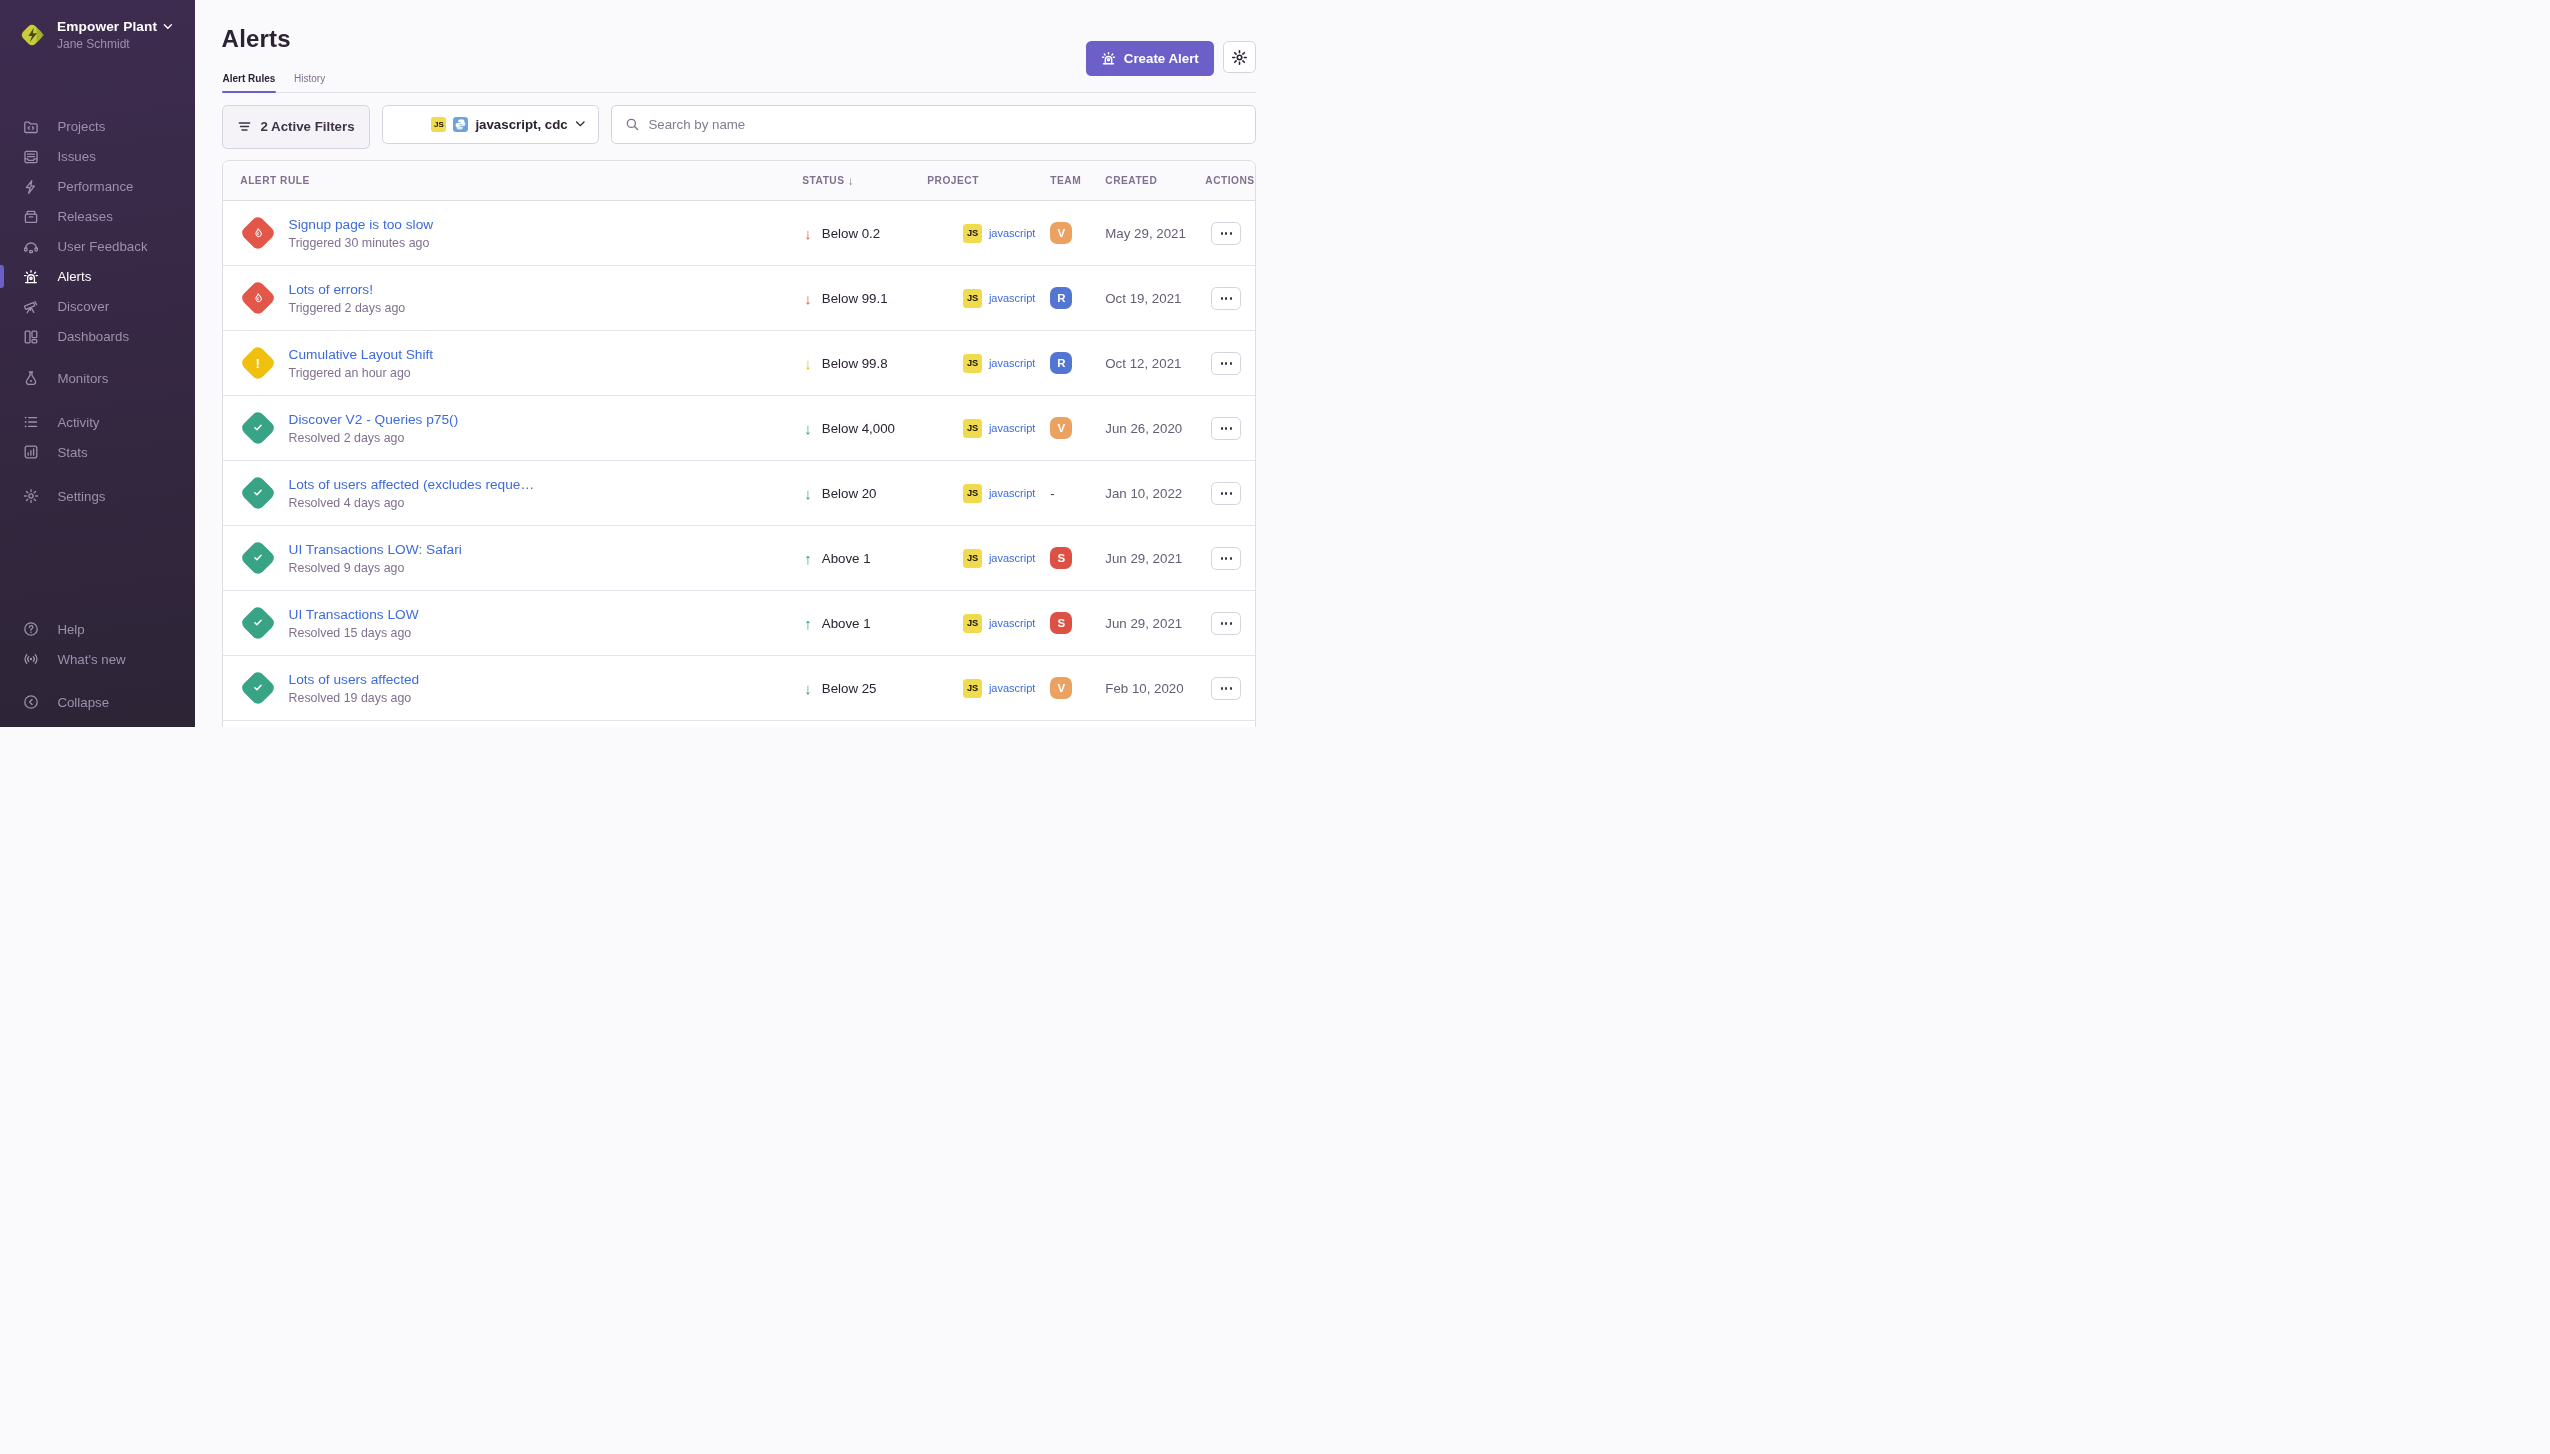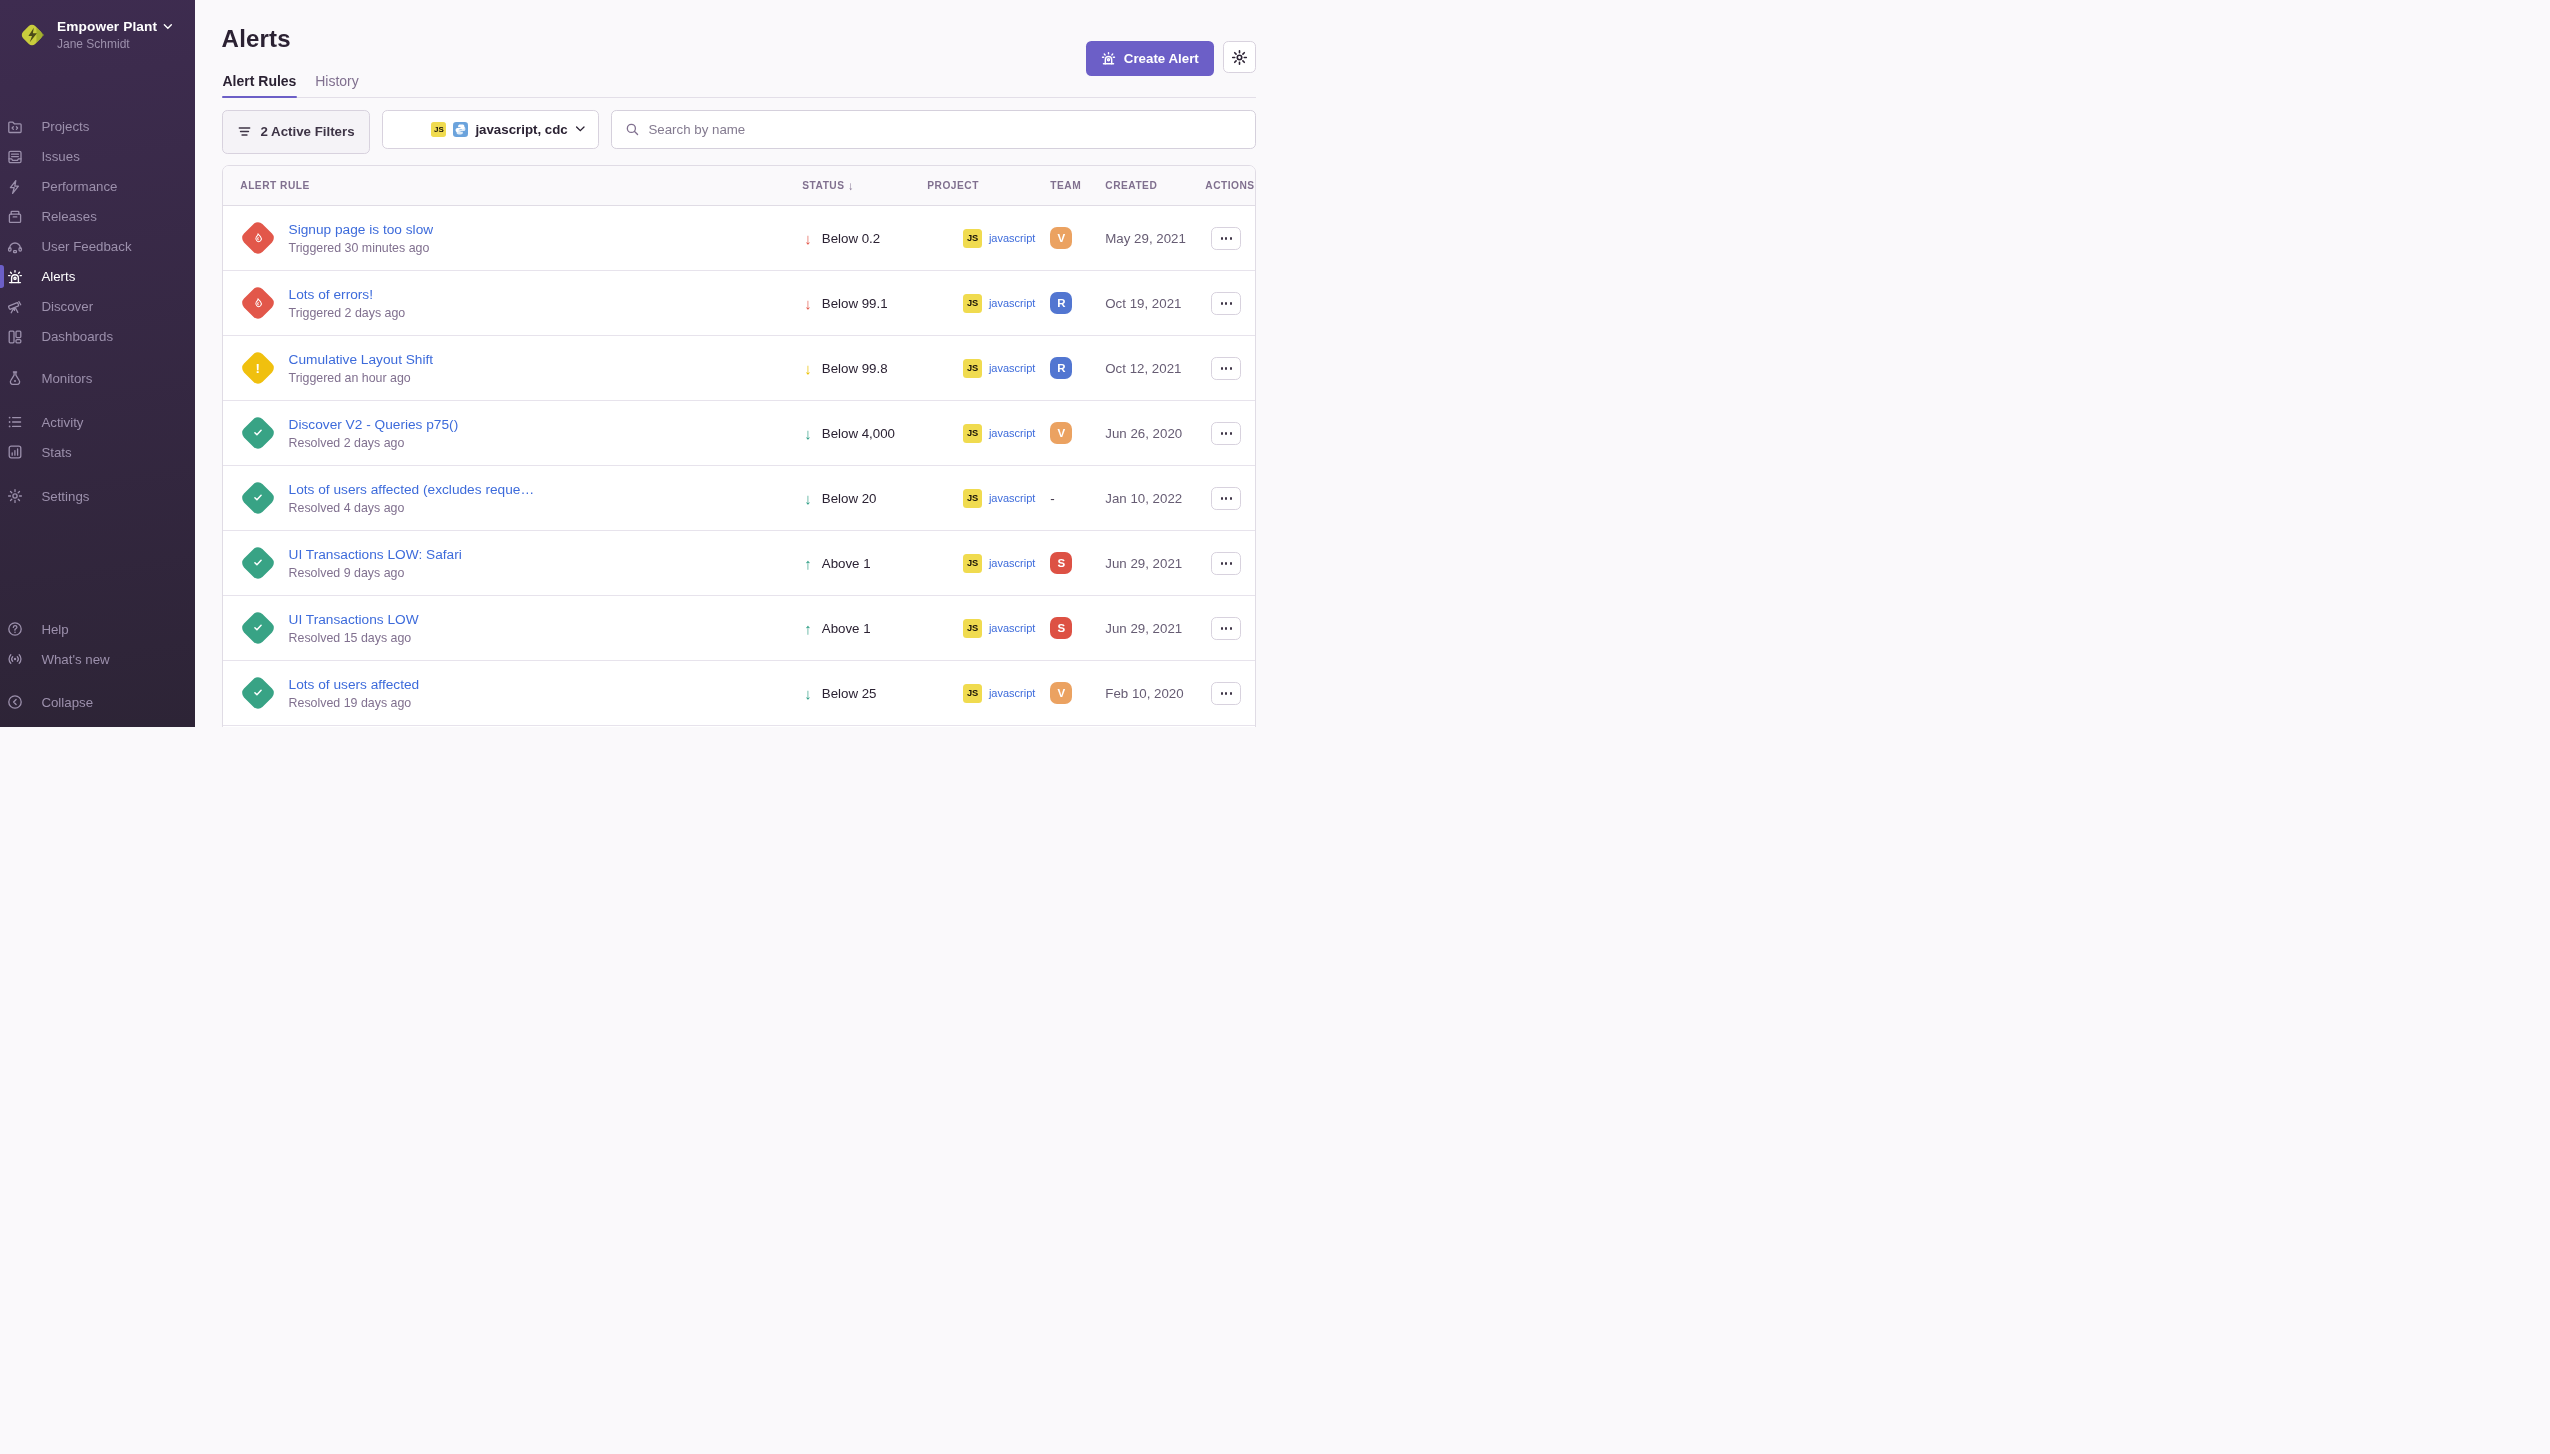--- a/index.html
+++ b/index.html
@@ -8,39 +8,39 @@
 
   
   .sidebar { width:195px; min-width:195px; height:727px; background:linear-gradient(172deg,#3E2C50 0%,#2D2436 100%); display:flex; flex-direction:column; padding-bottom:9.7px; position:relative;gap:47px; }
   .org { display:flex; align-items:center; gap:12.4px; padding:17.7px 12.4px 0 18.6px; cursor:pointer; }
   .org-logo { width:26px; height:26px; position:relative; flex:none; }
   .org-text { line-height:1.25; }
   .org-name-row { display:flex; align-items:center; gap:6.2px; }
   .org-name { color:#FFFFFF; font-weight:700; font-size:13.7px; letter-spacing:0.1px; }
   .org-user { color:#9C90AC; font-size:12px; margin-top:1.8px; }
   .nav { display:flex; flex-direction:column; margin-top:12.4px; flex:1; }
-  .nav-item { display:flex; align-items:center; gap:17.7px; height:30px; padding:0 0 0 6px; color:#9C90AC; font-size:13.3px; text-decoration:none; cursor:pointer; position:relative; }
+  .nav-item { display:flex; align-items:center; gap:17.7px; height:30px; padding:0 0 0 22px; color:#9C90AC; font-size:13.3px; text-decoration:none; cursor:pointer; position:relative; }
   .nav-item .nav-icon { width:17.7px; height:17.7px; display:flex; align-items:center; justify-content:center; flex:none; }
   .nav-item.active { color:#FFFFFF; }
   .nav-item.active::before { content:""; position:absolute; left:0; top:3.5px; width:3.5px; height:23px; background:#6C5FC7; border-radius:0 2.7px 2.7px 0; }
   .gap-sm { margin-top:11.5px; }
   .gap-md { margin-top:14px; }
   .spacer { flex:1; }
   .gap-collapse { margin-top:13.3px; }
 
   
   .main { flex:1; padding:0 28px 0 26.6px; position:relative; }
   .page-header { position:relative; }
   .page-title { font-size:24px; font-weight:700; color:#2B2233; margin-top:25px; letter-spacing:0.2px; }
   .header-actions { position:absolute; right:0; top:16px; display:flex; gap:8.9px; }
   .btn-create { display:flex; align-items:center; gap:8px; background:#6C5FC7; color:#fff; border:none; border-radius:5.3px; height:35px; padding:0 15px; font-size:13.3px; font-weight:600; font-family:inherit; cursor:pointer; }
   .btn-icon { width:33px; height:32px; background:#FFFFFF; border:0.9px solid #D8D2DE; border-radius:5.3px; display:flex; align-items:center; justify-content:center; cursor:pointer; color:#2B2233; }
 
   .tabs { display:flex; gap:17px; margin-top:19.5px; border-bottom:0.9px solid #E3DFE8; }
-  .tab { font-size:14px; padding:0 0.9px 8.9px; color:#80708F; cursor:pointer; position:relative; }
+  .tab { font-size:10px; padding:0 0.9px 8.9px; color:#80708F; cursor:pointer; position:relative; }
   .tab.active { color:#2B2233; font-weight:600; }
   .tab.active::after { content:""; position:absolute; left:0; right:0; bottom:-0.9px; height:2.7px; background:#6C5FC7; border-radius:1.8px; }
 
   .filter-bar { display:flex; gap:12.4px; margin-top:11.5px; }
   .btn-filters { display:flex; align-items:center; gap:8.9px; height:44px; padding:0 14px; background:#F5F3F7; border:0.9px solid #D8D2DE; border-radius:5.3px; font-size:13.3px; font-weight:600; color:#3E3446; font-family:inherit; cursor:pointer; }
   .btn-project { display:flex; align-items:center; gap:7px; height:39px; padding:0 12.4px; background:#FFFFFF; border:0.9px solid #D8D2DE; border-radius:5.3px; font-size:13.3px; font-weight:600; color:#2B2233; font-family:inherit; cursor:pointer; }
   .search-box { flex:1; display:flex; align-items:center; gap:8.9px; height:39px; background:#FFFFFF; border:0.9px solid #D5D0DC; border-radius:5.3px; padding:0 12.4px; }
   .search-box input { border:none; outline:none; flex:1; font-size:13.3px; font-family:inherit; color:#2B2233; background:transparent; }
   .search-box input::placeholder { color:#847B90; }
 

